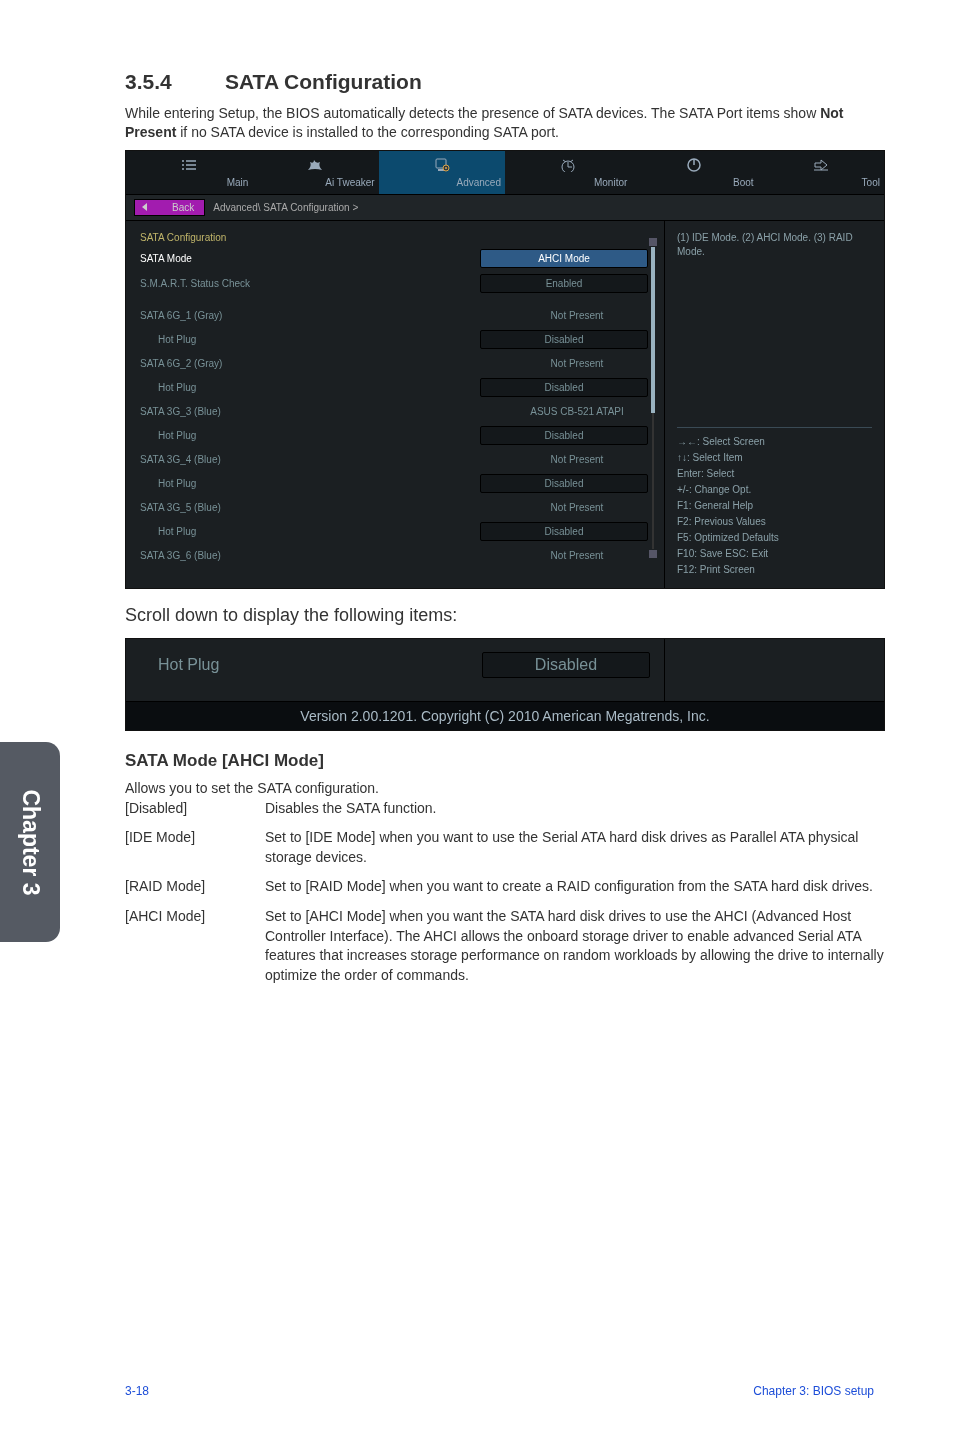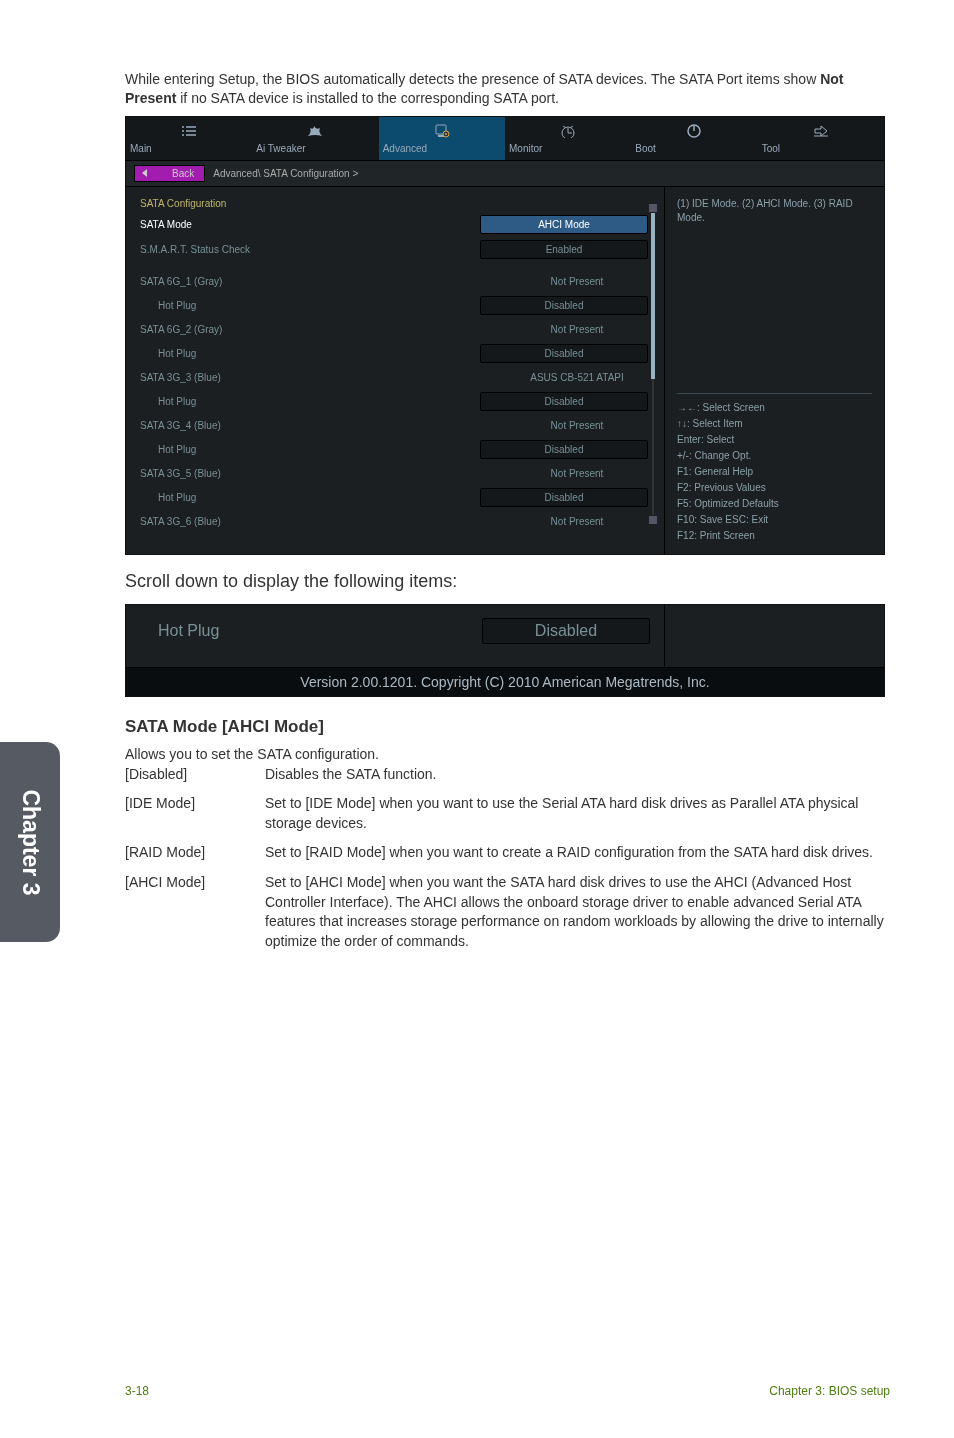--- a/index.html
+++ b/index.html
@@ -6,21 +6,21 @@
   body { font-family: Arial, Helvetica, sans-serif; background: #fff; color: #333; width: 954px; }
   .page { padding: 70px 70px 70px 125px; position: relative; min-height: 1438px; }
   h2 { font-size: 21px; font-weight: bold; margin-bottom: 10px; }
   h2 .num { display: inline-block; width: 100px; }
   .intro { font-size: 14px; line-height: 1.35; margin-bottom: 8px; }
   .bios { background: #1b1f22; border: 1px solid #111; width: 760px; font-size: 10px; color: #9ab; }
   .bios-header { display: flex; align-items: center; justify-content: space-between; padding: 4px 10px; background: linear-gradient(#262b30,#1b1f22); border-bottom: 1px solid #000; }
   .bios-logo { color: #b0c0c8; font-size: 11px; font-style: italic; }
   .exit { background: #0a0d10; color: #ccc; padding: 2px 8px; border: 1px solid #333; display: flex; align-items: center; gap: 5px; font-size: 10px; }
   .tabs { display: flex; background: #14181b; border-bottom: 1px solid #000; }
-  .tab { flex: 1; text-align: left; padding: 6px 4px; color: #9ab; position: relative; }
+  .tab { flex: 1; text-align: right; padding: 6px 4px; color: #9ab; position: relative; }
   .tab-icon { height: 16px; display: flex; justify-content: center; align-items: center; margin-bottom: 4px; }
   .tab.active { background: #0c4a6e; }
   .breadcrumb { background: #202528; padding: 4px 8px; color: #aaa; border-bottom: 1px solid #000; display: flex; align-items: center; gap: 8px; }
   .back { background: #a21caf; border: 1px solid #000; padding: 2px 10px 2px 6px; color: #ccc; display: inline-flex; align-items: center; gap: 21px; }
   .panel { display: flex; }
   .left { flex: 1; padding: 8px 6px 8px 14px; }
   .right { width: 220px; padding: 10px 12px; border-left: 1px solid #000; }
   .right-info { color: #8aa0a8; font-size: 10px; line-height: 1.4; min-height: 190px; }
   .right-hr { border-top: 1px solid #3a4a55; margin: 6px 0; }
   .help-line { color: #8aa0a8; font-size: 10px; line-height: 1.6; }
@@ -45,30 +45,31 @@
   .snippet-right { width: 220px; border-left: 1px solid #000; }
   .snippet-ver { background: #0a0d10; color: #aabbc6; font-size: 14px; text-align: center; padding: 6px 0; border-top: 1px solid #000; }
   h3 { font-size: 17px; font-weight: bold; margin-top: 20px; margin-bottom: 8px; }
   .subdesc { font-size: 14px; line-height: 1.4; margin-bottom: 0; }
   .defs { font-size: 14px; line-height: 1.4; }
   .defrow { display: flex; margin-bottom: 10px; }
   .defkey { width: 140px; flex-shrink: 0; }
   .defval { flex: 1; }
   .side-tab { position: absolute; left: 0; top: 742px; width: 60px; height: 200px; background: #555a63; border-top-right-radius: 14px; border-bottom-right-radius: 14px; display: flex; align-items: center; justify-content: center; }
   .side-tab span { color: #fff; font-size: 23px; font-weight: bold; transform: rotate(90deg); white-space: nowrap; }
-  .footer { position: absolute; bottom: 40px; left: 125px; right: 64px; display: flex; justify-content: space-between; font-size: 12px; color: #4d7c0f; }
+  .footer { position: absolute; bottom: 40px; left: 125px; right: 80px; display: flex; justify-content: space-between; font-size: 12px; color: #1d4ed8; }
 </style>
 </head>
 <body>
 
 <div class="side-tab">
     <span>Chapter 3</span>
   </div>
 
 <div class="page">
+  <h2><span class="num">3.5.4</span><span>SATA Configuration</span></h2>
   <p class="intro" id="intro">While entering Setup, the BIOS automatically detects the presence of SATA devices. The SATA Port items show <b>Not Present</b> if no SATA device is installed to the corresponding SATA port.</p>
 
   <div class="bios">
     <div class="tabs" id="tabs">
         <div class="tab">
           <div class="tab-icon">
             <svg width="18" height="12">
               <g stroke="#9ab" stroke-width="1.5">
                 <line x1="2" y1="2" x2="4" y2="2"></line>
                 <line x1="6" y1="2" x2="16" y2="2"></line>

